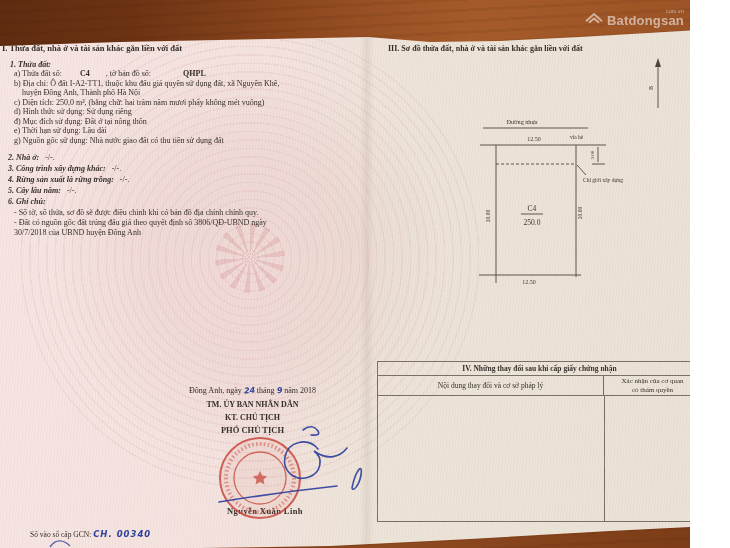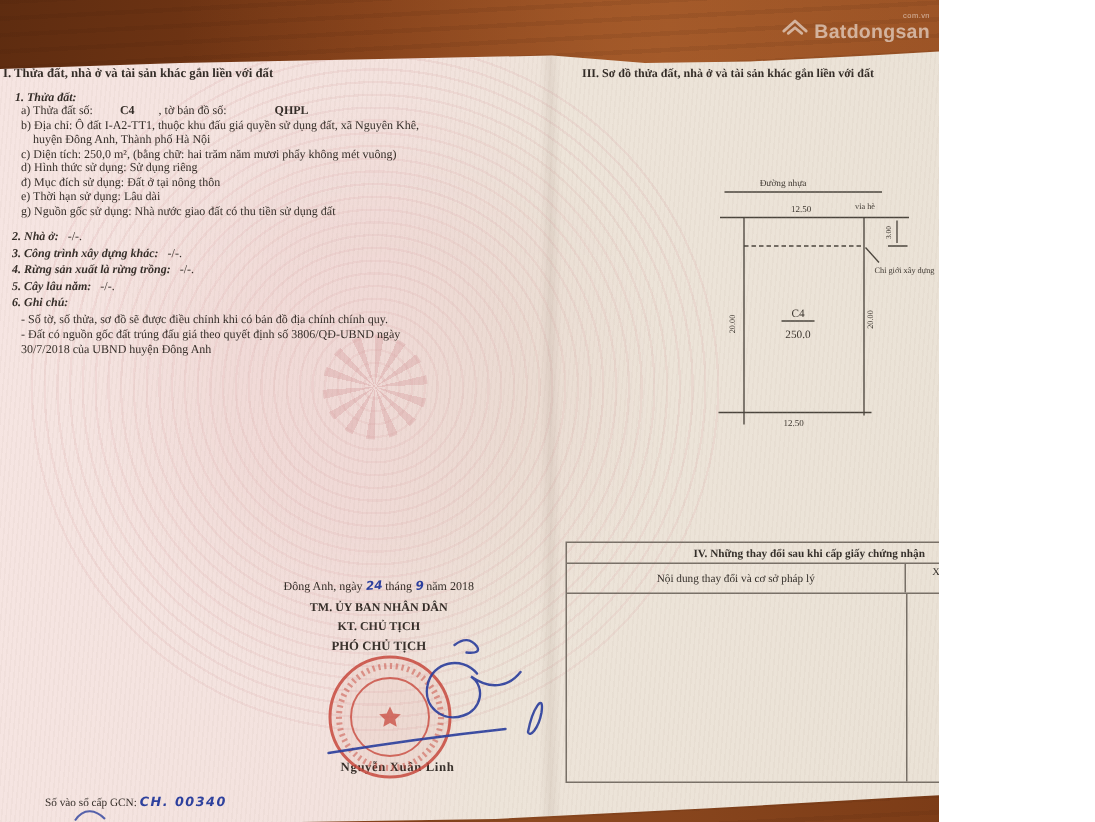--- a/index.html
+++ b/index.html
@@ -1,16 +1,16 @@
 <!DOCTYPE html>
 <html><head>
 <meta charset="utf-8">
 <style>
   html,body{margin:0;padding:0;}
-  .stage{position:relative;width:626px;height:548px;overflow:hidden;
+  .stage{position:relative;width:690px;height:548px;overflow:hidden;
          font-family:"Liberation Serif","DejaVu Serif",serif;}
   
   .wood{position:absolute;inset:0;
         background:
           radial-gradient(ellipse at 85% -5%, rgba(205,120,60,.35) 0 18%, transparent 55%),
           linear-gradient(100deg,#5e2c10 0%,#7b3a16 35%,#8e4a20 62%,#7c3c17 100%);}
   .wood::after{content:"";position:absolute;inset:0;
         background:repeating-linear-gradient(177deg, rgba(55,22,7,.16) 0 3px, transparent 3px 11px);
         opacity:.5;}
   

